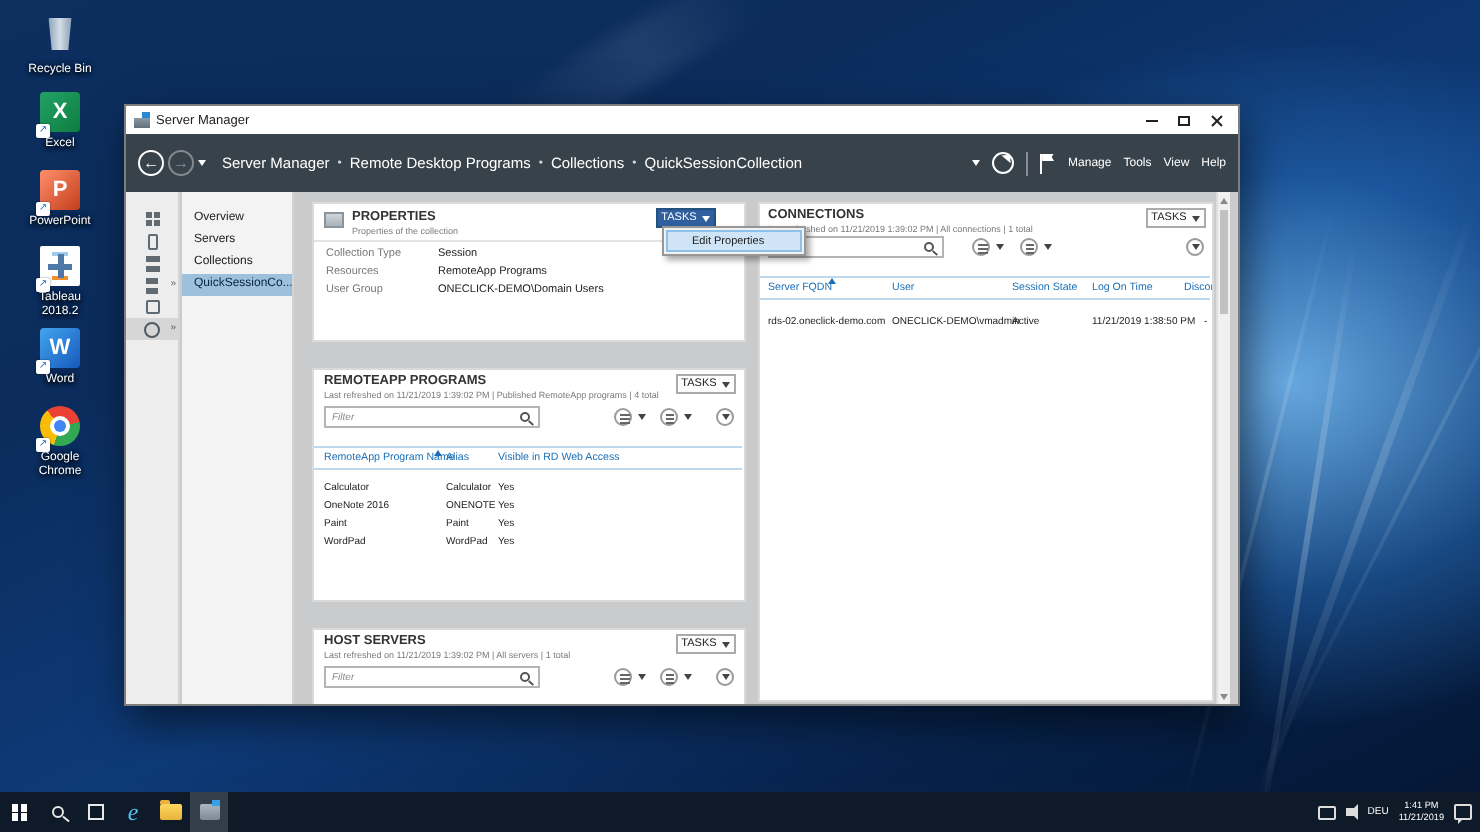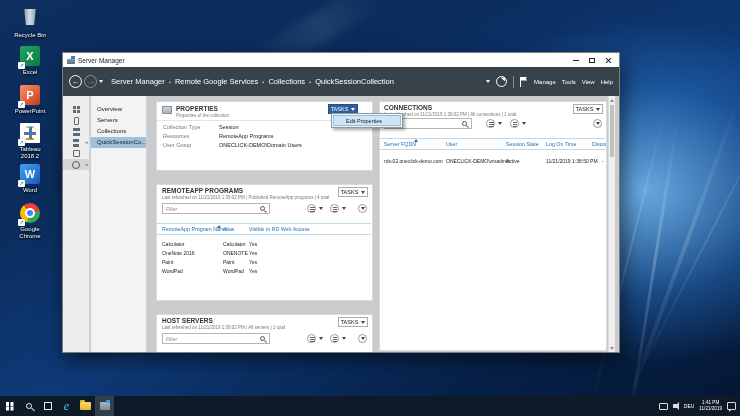--- a/index.html
+++ b/index.html
@@ -203,21 +203,21 @@
       </div>
   </div>
 
   <div class="cmdbar">
     <div class="circ"><span>←</span></div>
     <div class="circ dim" style="margin-left:2px"><span>→</span></div>
     <div class="caret-w" style="margin-left:2px"></div>
     <div class="breadcrumb">
       <span>Server Manager</span>
       <span class="bsep">•</span>
-      <span>Remote Google Services</span>
+      <span>Remote Desktop Programs</span>
       <span class="bsep">•</span>
       <span>Collections</span>
       <span class="bsep">•</span>
       <span>QuickSessionCollection</span>
     </div>
     <div class="cmdright">
       <div class="caret-w"></div>
       <div class="refresh"></div>
       <div class="vdiv"></div>
       <div class="flagico"></div>

